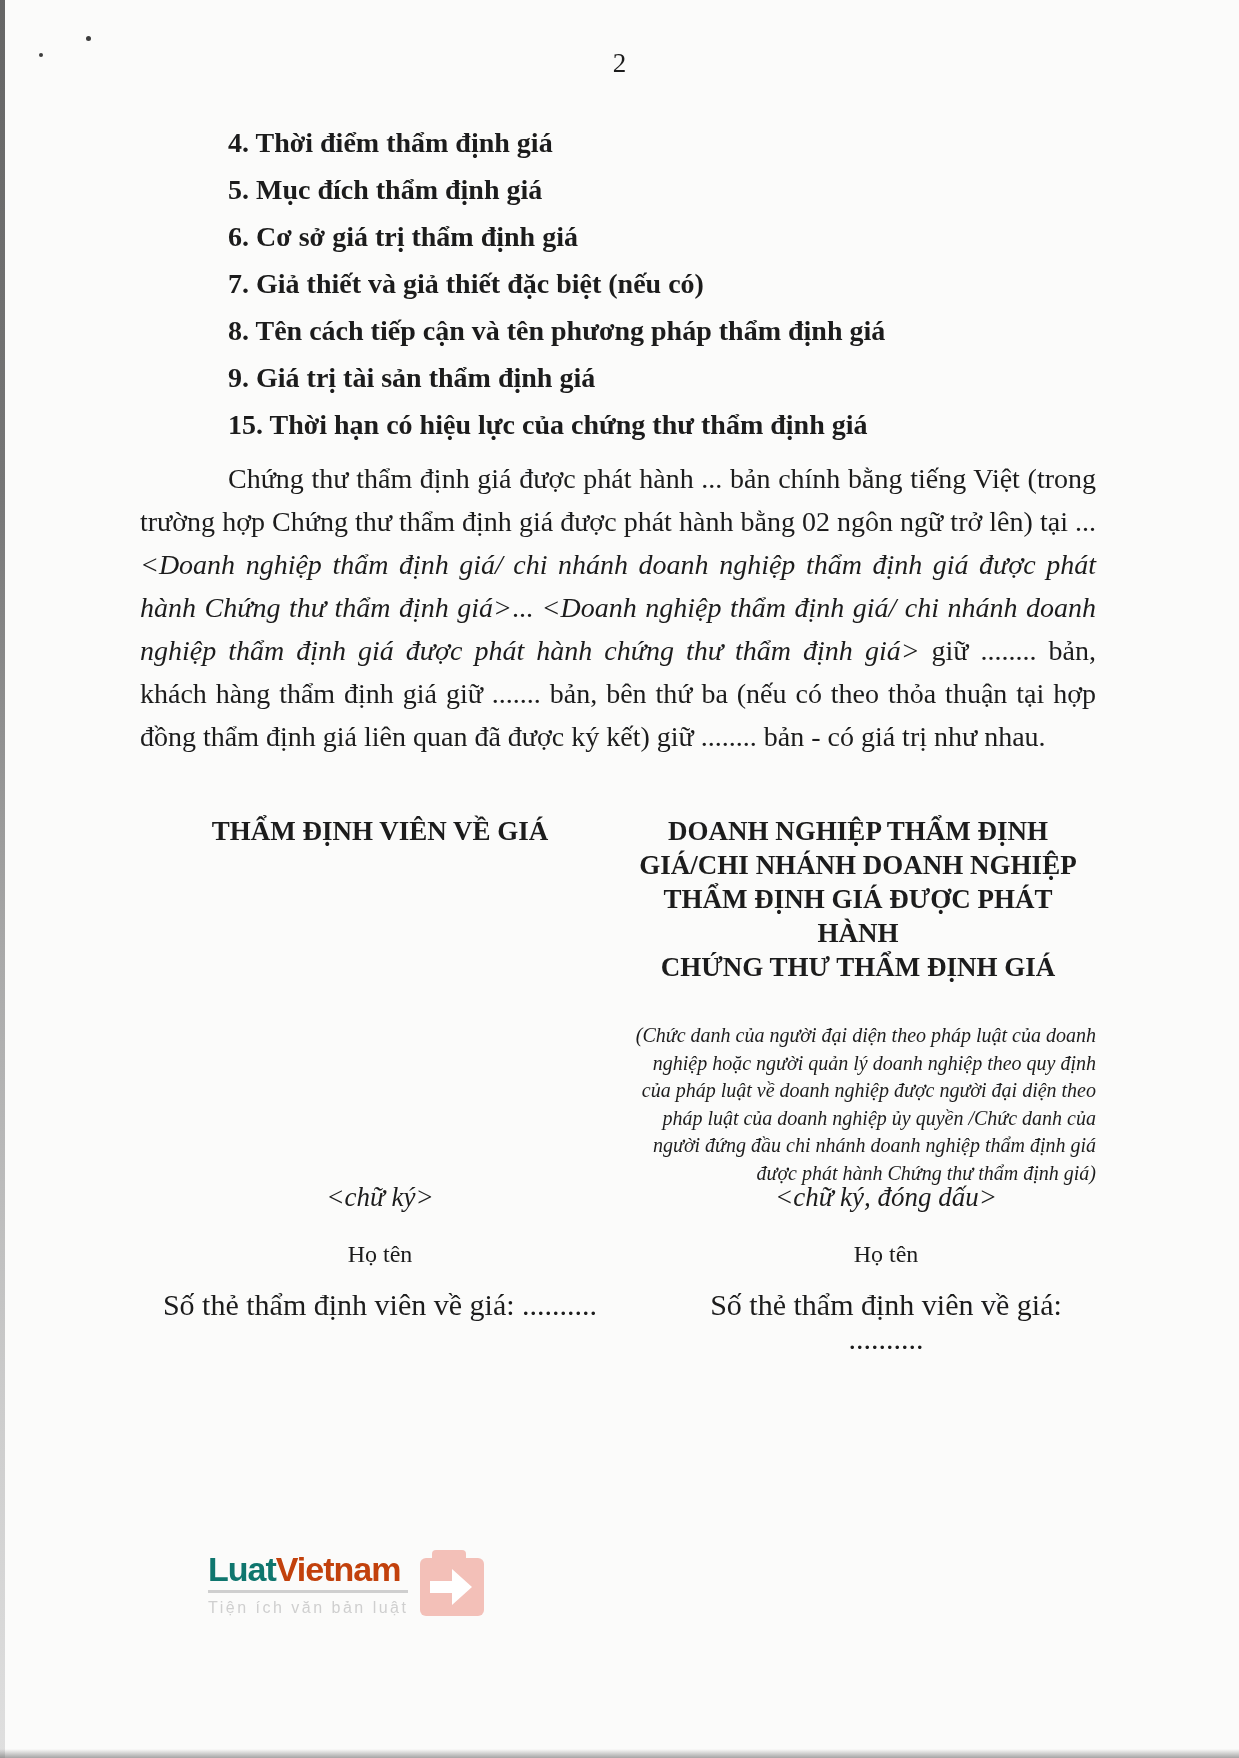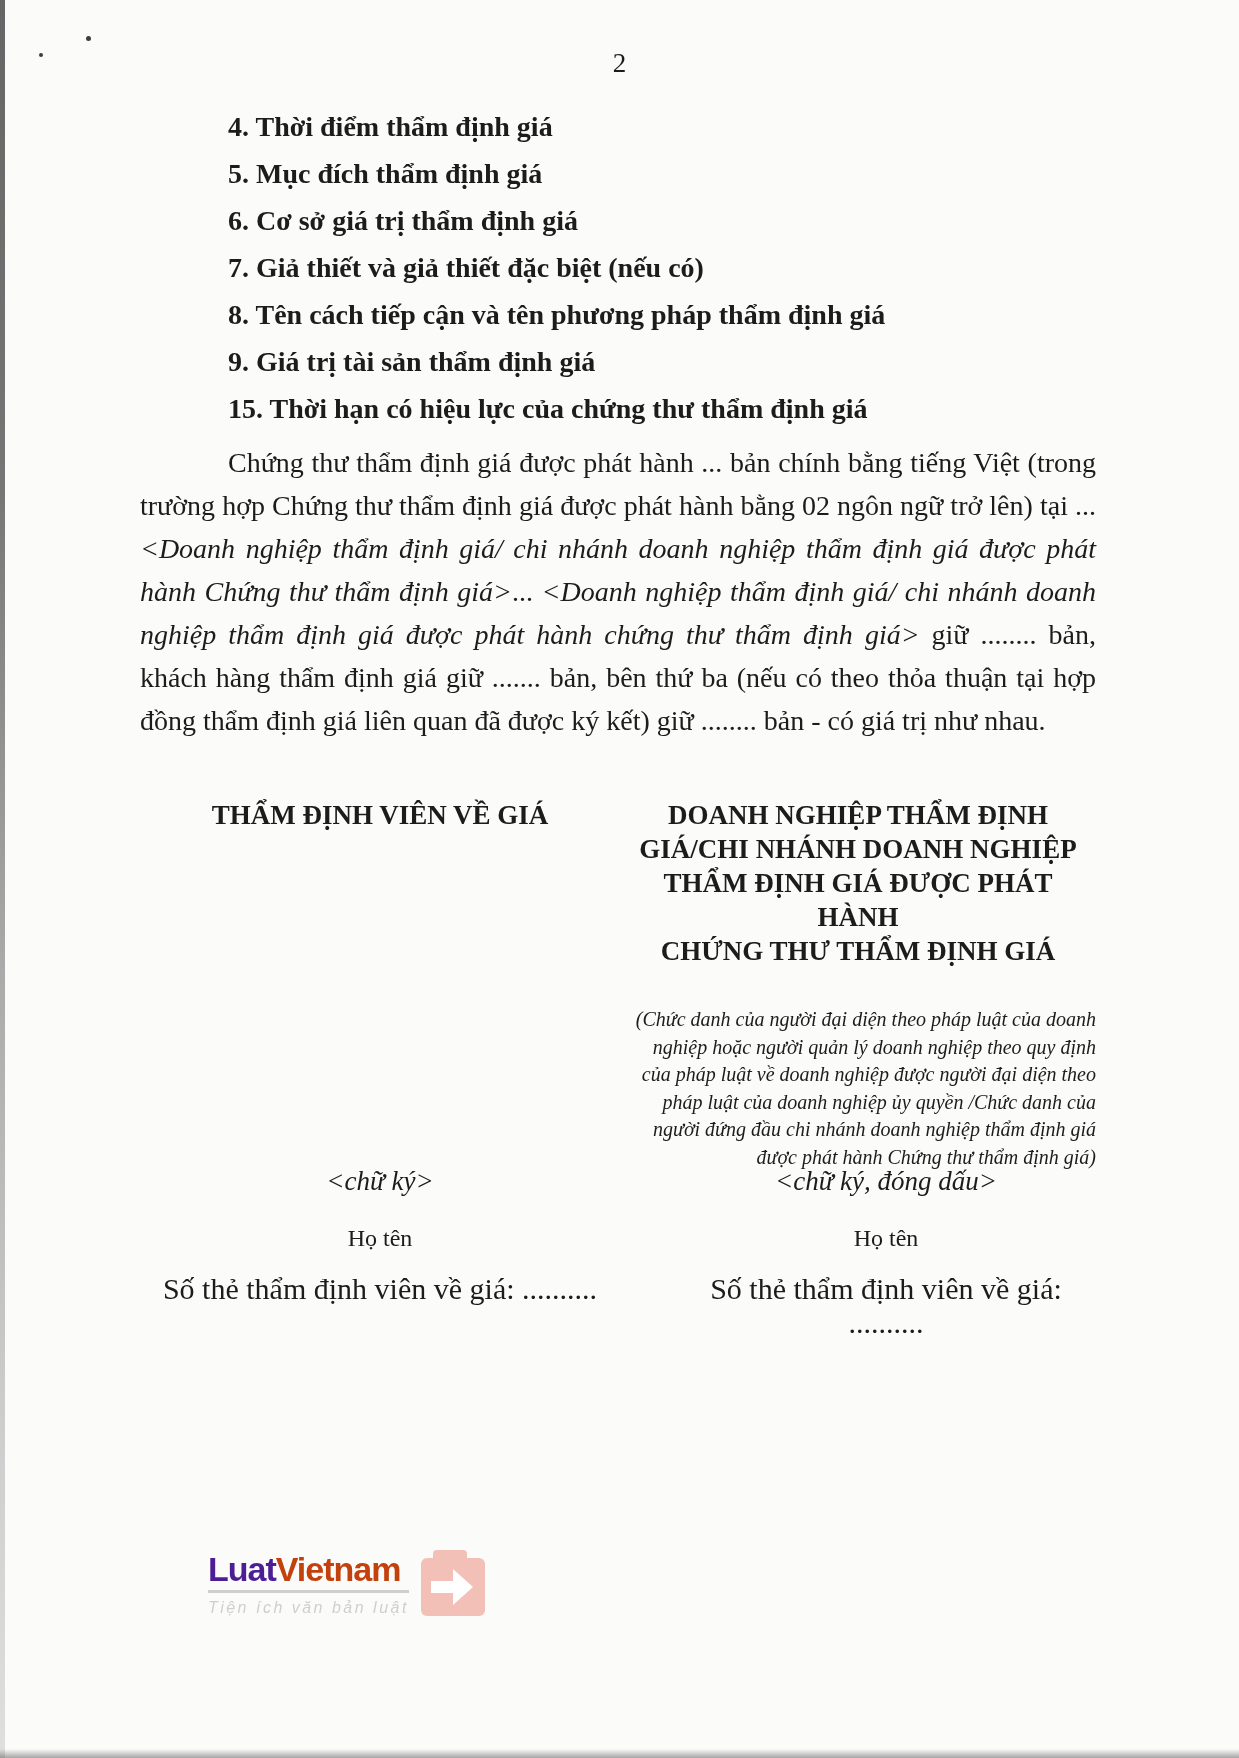--- a/index.html
+++ b/index.html
@@ -25,21 +25,21 @@
   }
   .speck{position:absolute;background:#3d3d3d;border-radius:50%;}
   .speck-1{left:86px;top:36px;width:5px;height:5px;}
   .speck-2{left:39px;top:53px;width:4px;height:4px;}
 
   .page-number{
     position:absolute;top:48px;left:0;width:100%;
     text-align:center;font-size:27px;
   }
 
-  .content{position:absolute;left:140px;top:112px;width:956px;}
+  .content{position:absolute;left:140px;top:128px;width:956px;}
 
   .toc-list{margin-left:88px;}
   .toc-list p{margin:0 0 18px 0;font-weight:bold;font-size:28px;line-height:29px;}
 
   .para{
     margin:13px 0 0 0;
     font-size:28px;line-height:43px;
     text-align:justify;text-indent:88px;
   }
   .it{font-style:italic;}
@@ -58,25 +58,25 @@
   .sig-name{font-weight:normal;font-size:24px;margin-top:28px;}
   .sig-card{font-size:30px;margin-top:20px;}
 
   
   .watermark{position:absolute;left:208px;top:1550px;display:flex;align-items:flex-start;}
   .wm-brand{
     font-family:"Liberation Sans", sans-serif;font-weight:bold;
     font-size:34px;letter-spacing:-1px;line-height:38px;
     padding-bottom:2px;border-bottom:3px solid #cfcfcf;white-space:nowrap;
   }
-  .wm-red{color:#4c1d95;text-align:center;}
+  .wm-red{color:#0f766e;text-align:center;}
   .wm-gray{color:#c2410c;}
   .wm-tagline{
     font-family:"Liberation Sans", sans-serif;
-    font-size:16px;letter-spacing:2.5px;color:#cfcfcf;margin-top:6px;white-space:nowrap;font-style:italic;
+    font-size:16px;letter-spacing:2.5px;color:#cfcfcf;margin-top:6px;white-space:nowrap;
   }
   .wm-arrow{position:relative;width:64px;height:58px;background:#f3c0b8;border-radius:6px;margin-left:12px;margin-top:8px;}
   .wm-arrow-tab{position:absolute;top:-8px;left:12px;width:34px;height:10px;background:#f3c0b8;border-radius:4px 4px 0 0;}
   .arrow-bar{position:absolute;left:10px;top:23px;width:24px;height:12px;background:#ffffff;}
   .arrow-head{position:absolute;left:32px;top:11px;width:0;height:0;
     border-left:20px solid #ffffff;border-top:18px solid transparent;border-bottom:18px solid transparent;}
 </style>
 </head>
 <body>
 

